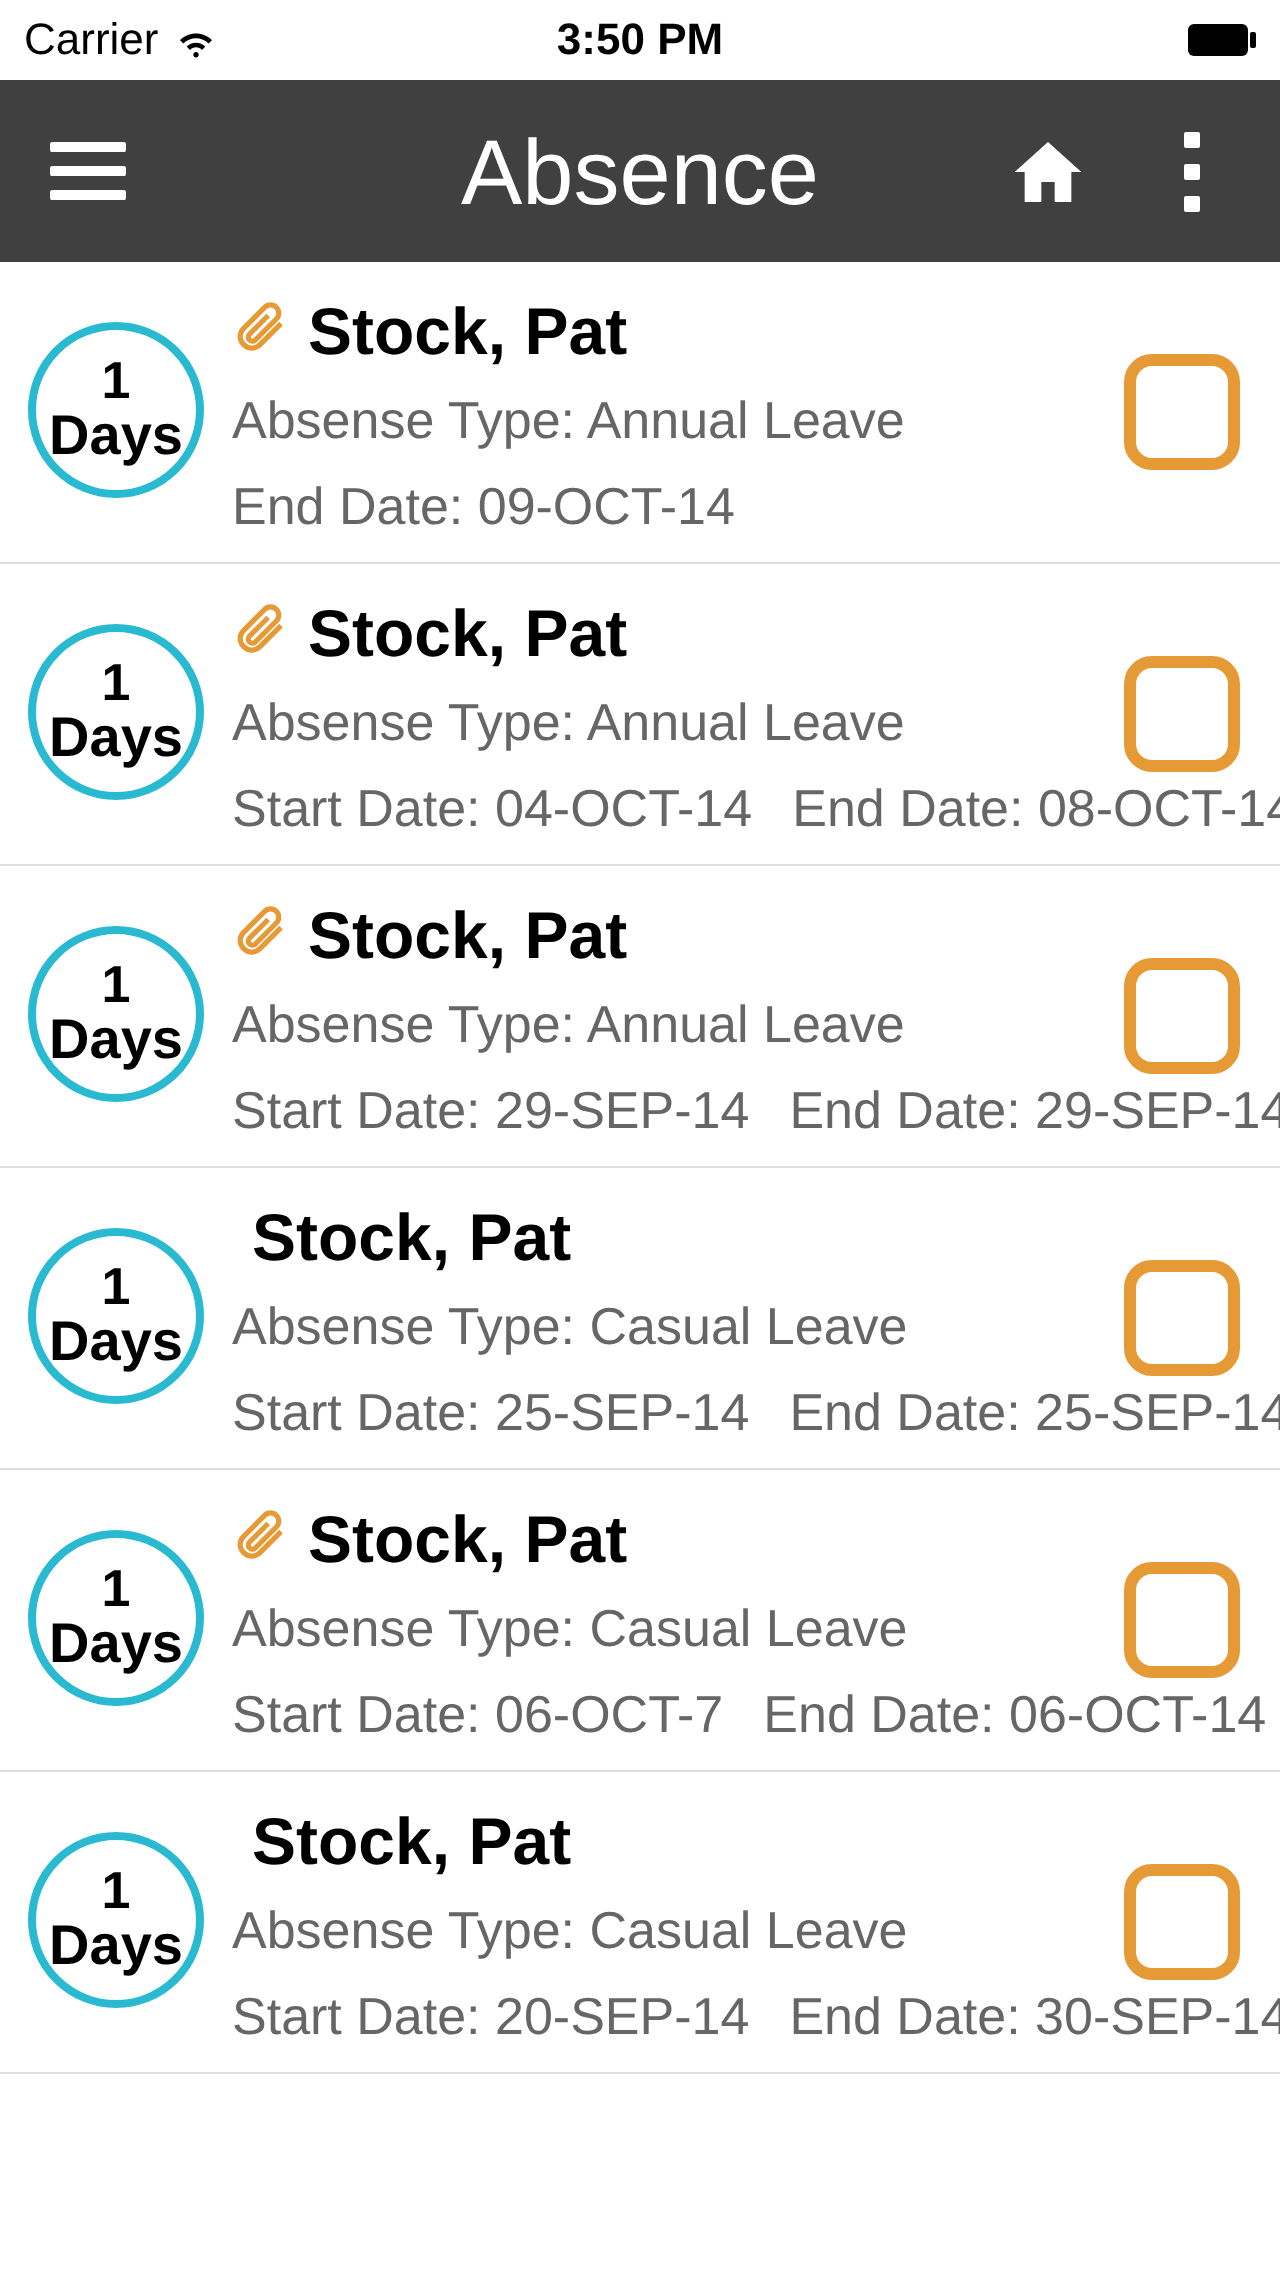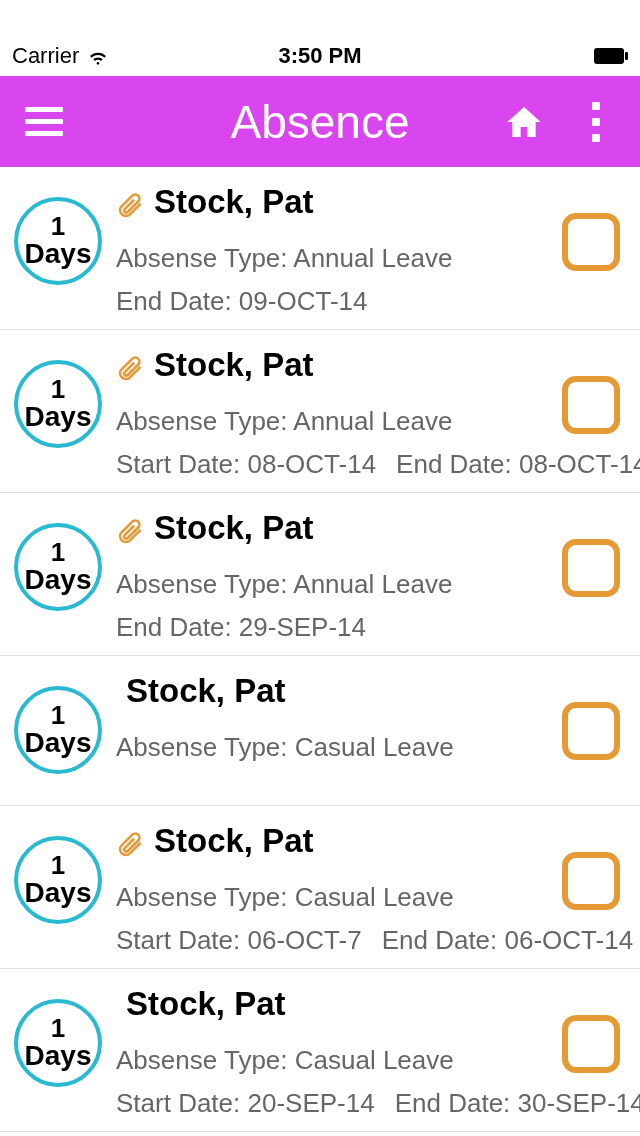--- a/index.html
+++ b/index.html
@@ -12,31 +12,30 @@
     }
     .status-bar {
       height: 40px;
       display: flex;
       align-items: center;
       justify-content: space-between;
       padding: 0 12px;
       font-size: 22px;
       font-weight: 500;
       color: #000;
-      margin-top: 36px;
     }
     .status-left { display: flex; align-items: center; gap: 8px; }
     .status-center { position: absolute; left: 50%; transform: translateX(-50%); font-weight: 600; }
     .status-right { display: flex; align-items: center; }
     .wifi-icon { width: 22px; height: 22px; }
     .battery-icon { width: 34px; height: 16px; }
 
     .header {
       height: 91px;
-      background: #d946ef;
+      background: #404040;
       display: flex;
       align-items: center;
       justify-content: space-between;
       padding: 0 24px;
       color: #fff;
     }
     .header-title {
       position: absolute;
       left: 50%;
       transform: translateX(-50%);
@@ -85,41 +84,41 @@
     .item-main {
       flex: 1;
       display: flex;
       flex-direction: column;
       gap: 6px;
       padding-top: 2px;
       min-width: 0;
     }
     .item-title-row {
       display: flex;
-      align-items: flex-end;
+      align-items: flex-start;
       gap: 10px;
     }
     .attach-icon {
       width: 28px;
       height: 32px;
       flex-shrink: 0;
     }
     .attach-placeholder {
       width: 0px;
       flex-shrink: 0;
     }
     .item-name {
       font-size: 33px;
       font-weight: 700;
       color: #000;
     }
     .item-type {
       font-size: 26px;
       color: #666;
-      margin-top: 16px;
+      margin-top: 4px;
     }
     .dates-row {
       display: flex;
       justify-content: space-between;
       font-size: 26px;
       color: #666;
       margin-top: 6px;
       gap: 20px;
     }
     .dates-row > span { white-space: nowrap; }
@@ -202,56 +201,61 @@
     </div>
     <div class="item-main">
       <div class="item-title-row">
         <svg class="attach-icon" viewBox="0 0 24 24" fill="none" stroke="#E69A36" stroke-width="2.2">
             <path d="M21 11l-9 9c-2 2-5 2-7 0s-2-5 0-7l9-9c1.4-1.4 3.6-1.4 5 0s1.4 3.6 0 5l-9 9c-.7.7-1.8.7-2.5 0s-.7-1.8 0-2.5l8-8"></path>
           </svg>
         <span class="item-name">Stock, Pat</span>
       </div>
       <div class="item-type">Absense Type: Annual Leave</div>
       <div class="dates-row">
-        <span>Start Date: 08-OCT-14</span>
+        <span>Start Date: 04-OCT-14</span>
         <span>End Date: 08-OCT-14</span>
       </div>
     </div>
     <div class="checkbox"></div>
   </div>
     <div class="list-item">
     <div class="days-circle">
       <span class="num">1</span>
       <span class="unit">Days</span>
     </div>
     <div class="item-main">
       <div class="item-title-row">
         <svg class="attach-icon" viewBox="0 0 24 24" fill="none" stroke="#E69A36" stroke-width="2.2">
             <path d="M21 11l-9 9c-2 2-5 2-7 0s-2-5 0-7l9-9c1.4-1.4 3.6-1.4 5 0s1.4 3.6 0 5l-9 9c-.7.7-1.8.7-2.5 0s-.7-1.8 0-2.5l8-8"></path>
           </svg>
         <span class="item-name">Stock, Pat</span>
       </div>
       <div class="item-type">Absense Type: Annual Leave</div>
       <div class="dates-row">
+        <span>Start Date: 29-SEP-14</span>
         <span>End Date: 29-SEP-14</span>
       </div>
     </div>
     <div class="checkbox"></div>
   </div>
     <div class="list-item">
     <div class="days-circle">
       <span class="num">1</span>
       <span class="unit">Days</span>
     </div>
     <div class="item-main">
       <div class="item-title-row">
         <span class="attach-placeholder"></span>
         <span class="item-name">Stock, Pat</span>
       </div>
       <div class="item-type">Absense Type: Casual Leave</div>
+      <div class="dates-row">
+        <span>Start Date: 25-SEP-14</span>
+        <span>End Date: 25-SEP-14</span>
+      </div>
     </div>
     <div class="checkbox"></div>
   </div>
     <div class="list-item">
     <div class="days-circle">
       <span class="num">1</span>
       <span class="unit">Days</span>
     </div>
     <div class="item-main">
       <div class="item-title-row">

